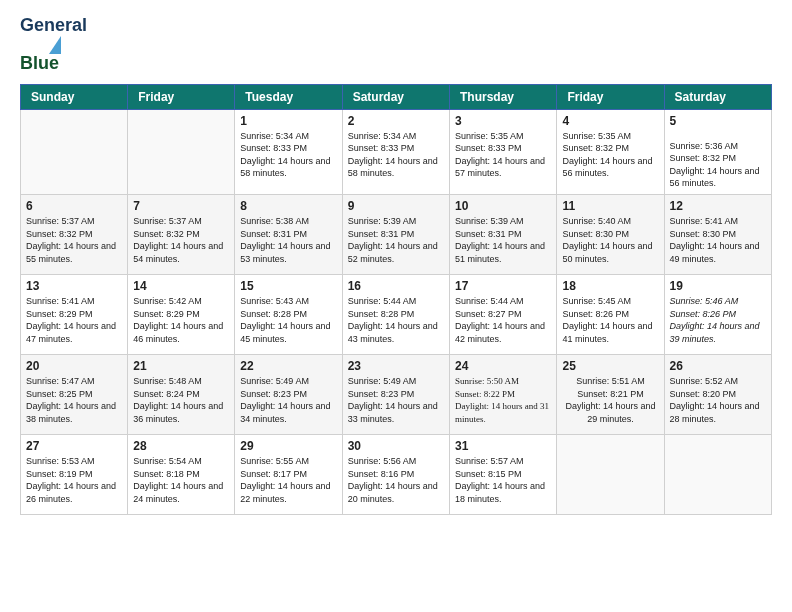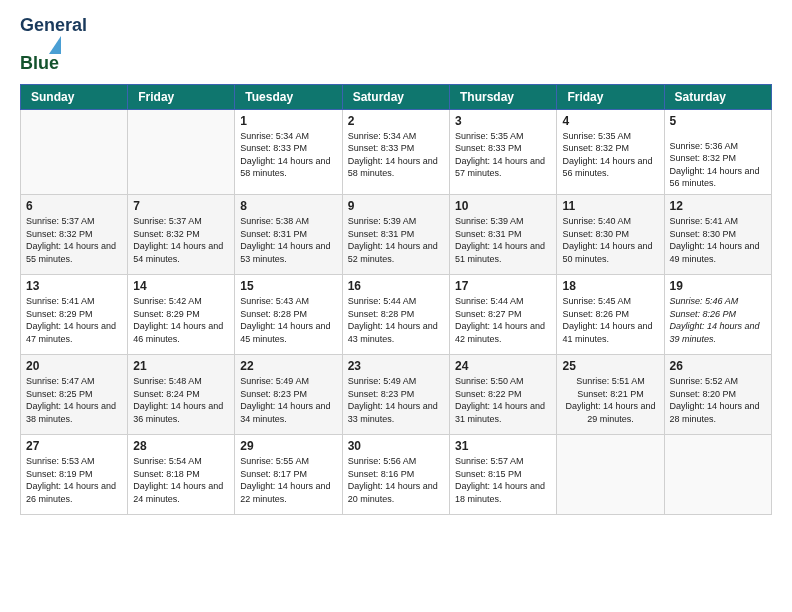--- a/index.html
+++ b/index.html
@@ -276,21 +276,21 @@
 Daylight: 14 hours and 34 minutes.</div>
           </td>
           <td>
             <span class="day-number">23</span>
             <div class="day-info" style="white-space: pre-line;">Sunrise: 5:49 AM
 Sunset: 8:23 PM
 Daylight: 14 hours and 33 minutes.</div>
           </td>
           <td>
             <span class="day-number">24</span>
-            <div class="day-info" style="white-space: pre-line;">Sunrise: 5:50 AM
+            <div class="day-info" style="white-space: pre-line; font-family: Liberation Serif, serif;">Sunrise: 5:50 AM
 Sunset: 8:22 PM
 Daylight: 14 hours and 31 minutes.</div>
           </td>
           <td>
             <span class="day-number">25</span>
             <div class="day-info" style="white-space: pre-line; text-align: center;">Sunrise: 5:51 AM
 Sunset: 8:21 PM
 Daylight: 14 hours and 29 minutes.</div>
           </td>
           <td>

